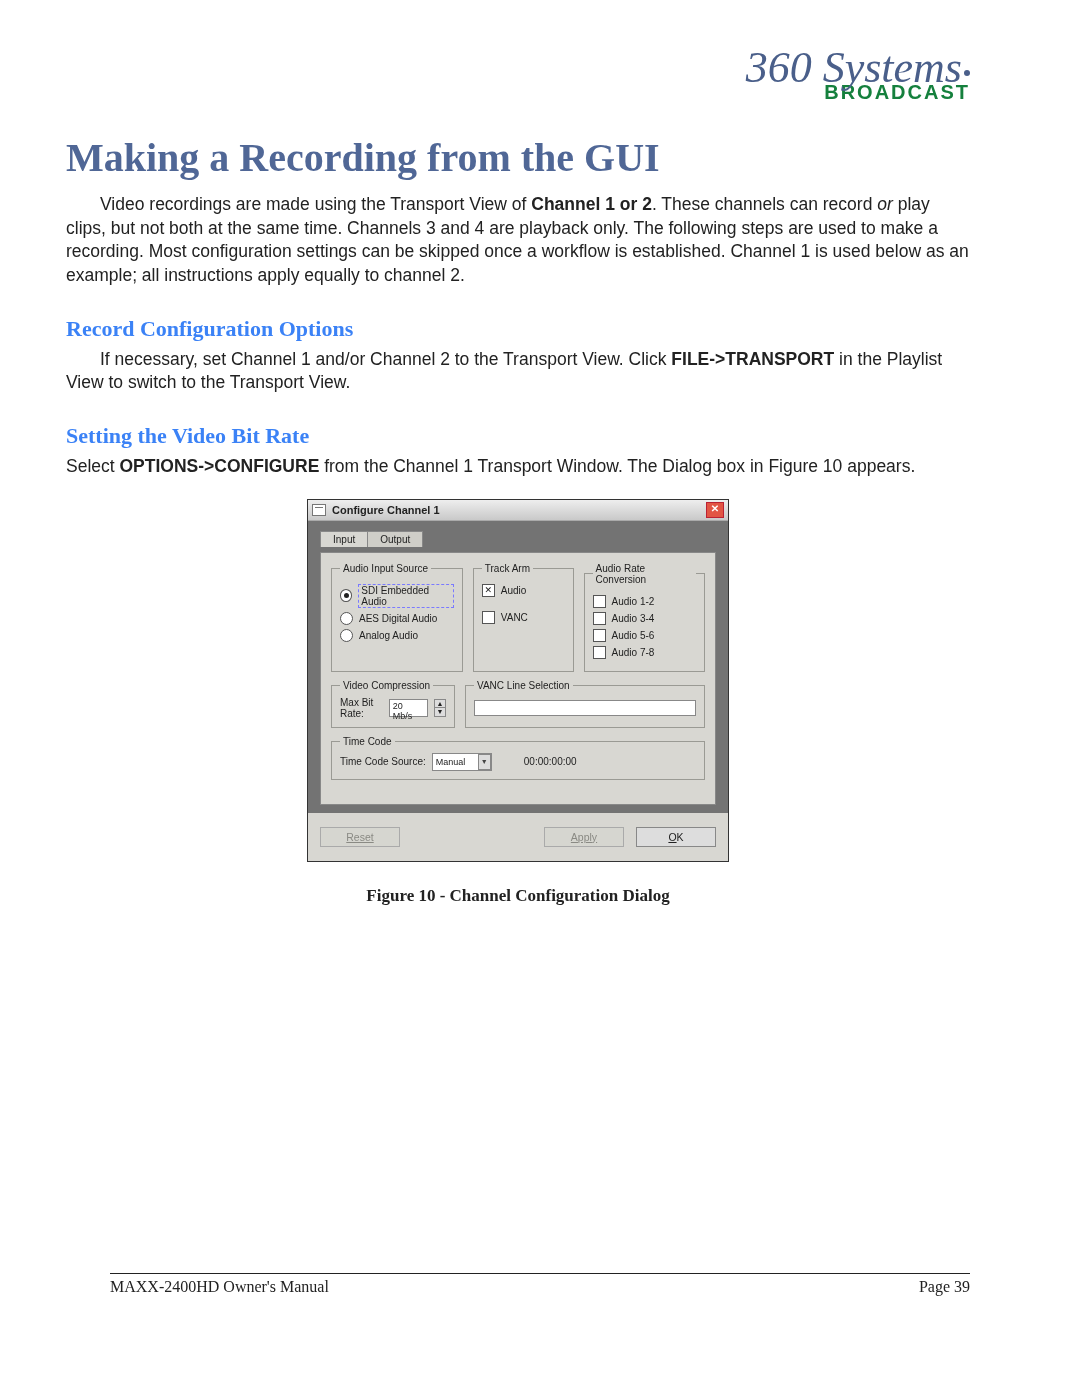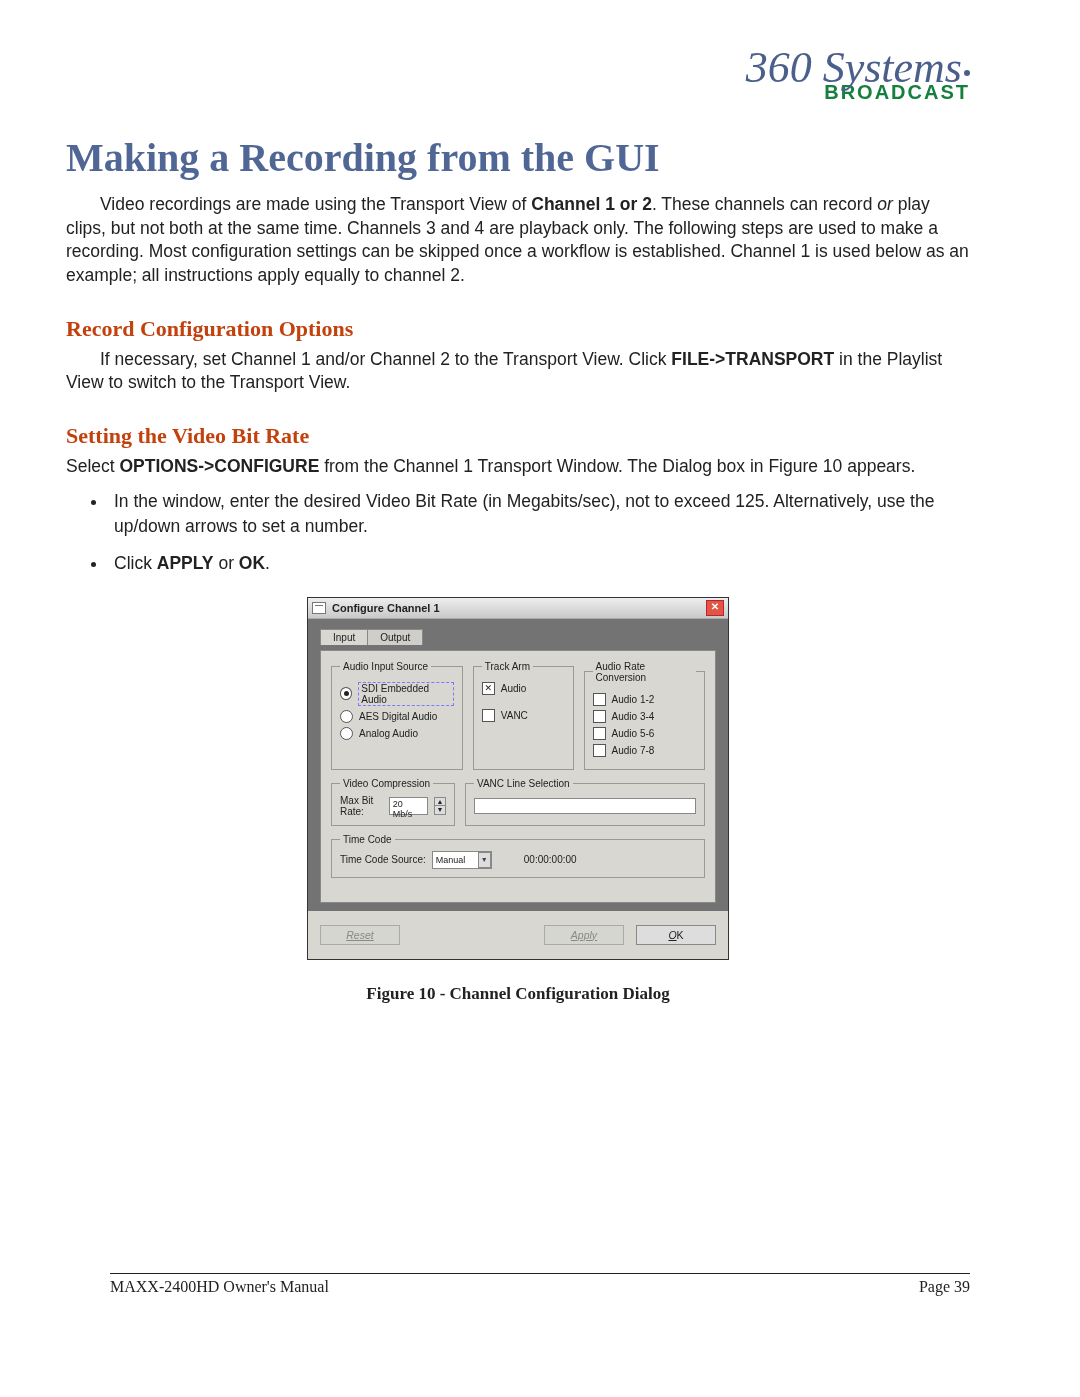--- a/index.html
+++ b/index.html
@@ -45,21 +45,21 @@
     font-family: "Bookman Old Style", "URW Bookman L", Georgia, serif;
     font-size: 40px;
     font-weight: bold;
     color: #506796;
     margin: 30px 0 12px 0;
   }
   h2 {
     font-family: "Bookman Old Style", "URW Bookman L", Georgia, serif;
     font-size: 22px;
     font-weight: bold;
-    color: #c2410c;
+    color: #3b82f6;
     margin: 28px 0 6px 0;
   }
   p.body {
     font-size: 17.5px;
     line-height: 1.35;
     margin: 0 0 6px 0;
     text-indent: 34px;
   }
   p.body.noindent { text-indent: 0; }
   ul.bullets {
@@ -173,21 +173,21 @@
   .tc-text { margin-left: 26px; }
   .dialog-buttons {
     display:flex; gap:12px; padding:14px 12px; background:#d8d7d2; justify-content:flex-end;
   }
   .dialog-buttons .btn {
     min-width: 58px; text-align:center; border:1px solid #888; background:#ddd;
     padding:3px 10px; font-size:10.5px;
   }
   .dialog-buttons .btn.left{margin-right:auto;}
   .dialog-buttons .btn.dis{color:#8a8a84; border-color:#aaa; background:#d6d6d0;}
-  .dialog-buttons .btn .ul{text-decoration:underline;font-style:italic;}
+  .dialog-buttons .btn .ul{text-decoration:underline;}
   .fig-caption {
     text-align:center;
     font-weight:bold;
     font-family: "Bookman Old Style", "URW Bookman L", Georgia, serif;
     font-size: 17px;
     margin-top: 24px;
   }
   .footer {
     position: absolute;
     bottom: 34px;
@@ -221,26 +221,20 @@
   <h2>Record Configuration Options</h2>
   <p class="body">
     <span>If necessary, set Channel 1 and/or Channel 2 to the Transport View. Click </span><span class="bold">FILE-&gt;TRANSPORT</span><span> in the Playlist View to switch to the Transport View.</span>
   </p>
 
   <h2>Setting the Video Bit Rate</h2>
   <p class="body noindent">
     <span>Select </span><span class="bold">OPTIONS-&gt;CONFIGURE</span><span> from the Channel 1 Transport Window. The Dialog box in Figure 10 appears.</span>
   </p>
 
-  <ul class="bullets">
-    <li>In the window, enter the desired Video Bit Rate (in Megabits/sec), not to exceed 125. Alternatively, use the up/down arrows to set a number.</li>
-    <li>
-      <span>Click </span><span class="bold">APPLY</span><span> or </span><span class="bold">OK</span><span>.</span>
-    </li>
-  </ul>
 
   <div class="dialog-wrap">
     <div class="dialog-title">
       <span class="icon"></span>
       <span>Configure Channel 1</span>
       <span class="spacer"></span>
       <span class="close-btn">✕</span>
     </div>
     <div class="dialog-body">
       <div class="tabs">

